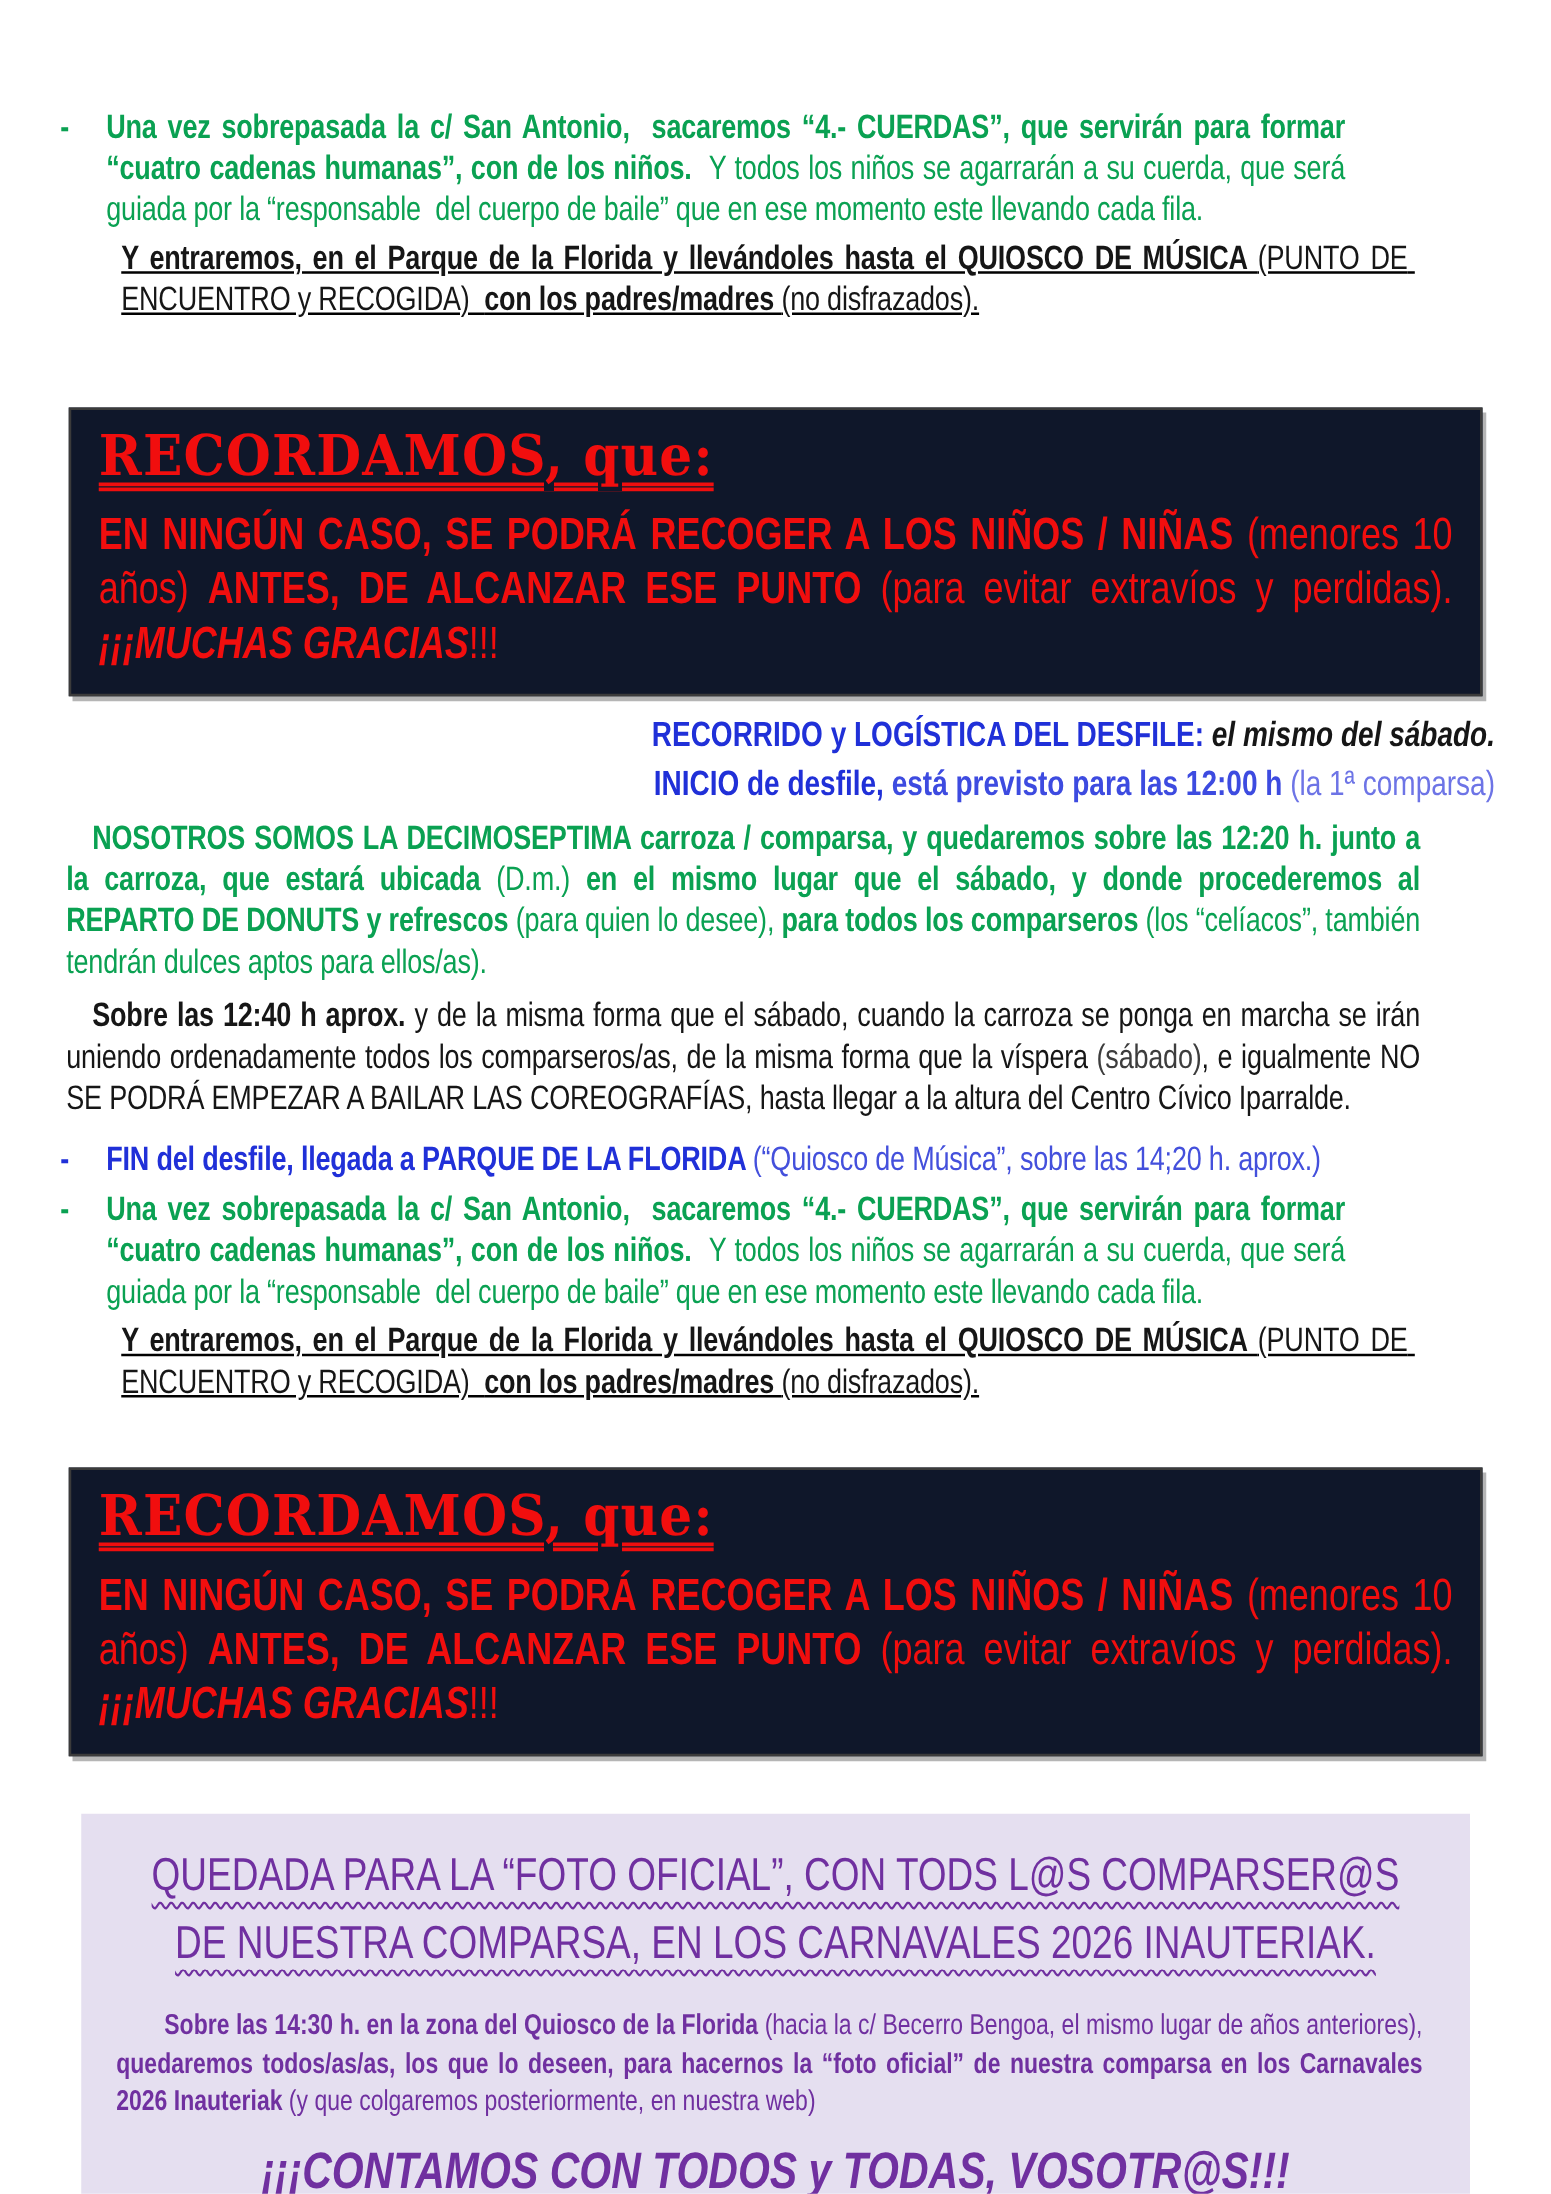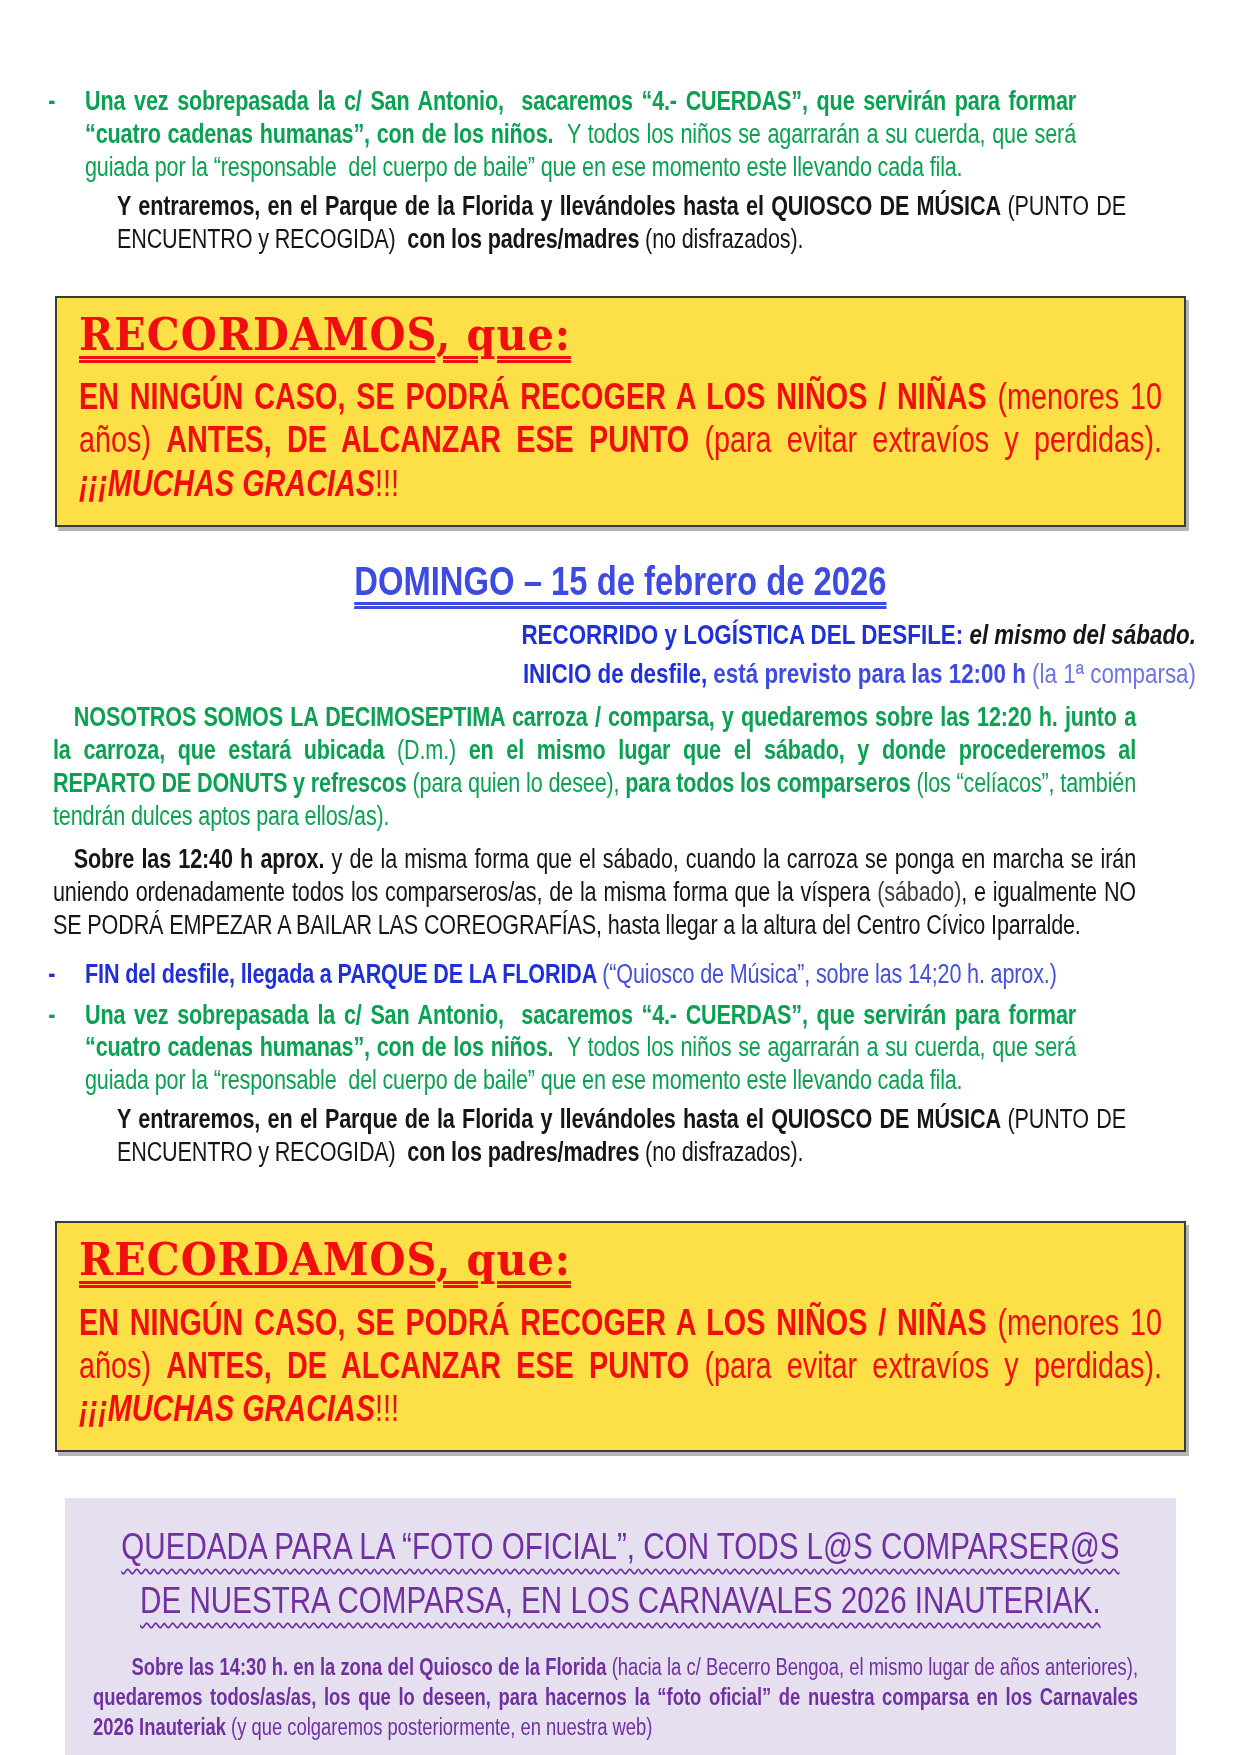--- a/index.html
+++ b/index.html
@@ -42,25 +42,25 @@
 
   
   .body-text{font-size:27px;line-height:1.22;letter-spacing:-0.2px;}
   .bullet{display:flex;}
   .bullet .dash{flex:0 0 46px;font-weight:700;padding-left:4px;}
   .bullet .btext{flex:1;text-align:justify;padding-right:150px;}
   .dash-green{color:var(--green);}
   .dash-blue{color:var(--blue_dark);}
 
   .top-bullet{padding-top:85px;}
-  .closing{margin-left:72px;margin-top:6px;padding-right:70px;}
+  .closing{margin-left:52px;margin-top:6px;padding-right:70px;text-decoration:underline;}
 
   
   .alert-box{
-    margin:40px 10px 0 10px;border:2px solid #3b3b3b;background:#fde047;
+    margin:70px 10px 0 10px;border:2px solid #3b3b3b;background:#0f172a;
     box-shadow:3px 4px 0 #b5b5b5;padding:12px 22px 20px 22px;box-sizing:border-box;
   }
   .alert-heading{
     font-family:"DejaVu Serif", serif;font-weight:700;font-size:45px;line-height:1.1;
     color:var(--red);letter-spacing:1px;display:inline-block;
     text-decoration:underline double;text-decoration-thickness:3px;text-underline-offset:6px;
     transform:scaleX(.92);transform-origin:0 0;
   }
   .alert-body{margin-top:16px;font-size:36px;line-height:1.2;}
 
@@ -113,25 +113,20 @@
     </div>
   </section>
 
   <section class="alert-box">
     <span class="alert-heading">RECORDAMOS, que:</span>
     <div class="alert-body">
       <div class="cz just"><span class="sg sg-rb">EN NINGÚN CASO, SE PODRÁ RECOGER A LOS NIÑOS / NIÑAS </span><span class="sg sg-rr">(menores 10 años) </span><span class="sg sg-rb">ANTES, DE ALCANZAR ESE PUNTO </span><span class="sg sg-rr">(para evitar extravíos y perdidas).  </span><span class="sg sg-rbi">¡¡¡MUCHAS GRACIAS</span><span class="sg sg-rr">!!!</span></div>
     </div>
   </section>
 
-  <div class="domingo">
-    <div class="cz-c">
-      <span class="u">DOMINGO – 15 de febrero de 2026</span>
-    </div>
-  </div>
 
   <div class="meta-line">
     <div class="cz"><span class="sg sg-bb">RECORRIDO y LOGÍSTICA DEL DESFILE: </span><span class="sg sg-kbi">el mismo del sábado.</span></div>
   </div>
   <div class="meta-line" style="margin-top:6px;">
     <div class="cz"><span class="sg sg-bb">INICIO de desfile, </span><span class="sg sg-bmb">está previsto para las 12:00 h </span><span class="sg sg-blr">(la 1ª comparsa)</span></div>
   </div>
 
   <div class="body-text flush-para">
     <div class="cz just"><span class="sg sg-gb">NOSOTROS SOMOS LA DECIMOSEPTIMA carroza / comparsa, y quedaremos sobre las 12:20 h. junto a la carroza, que estará ubicada </span><span class="sg sg-gr">(D.m.) </span><span class="sg sg-gb">en el mismo lugar que el sábado, y donde procederemos al  REPARTO DE DONUTS y refrescos </span><span class="sg sg-gr">(para quien lo desee), </span><span class="sg sg-gb">para todos los comparseros </span><span class="sg sg-gr">(los “celíacos”, también tendrán dulces aptos para ellos/as).</span></div>

